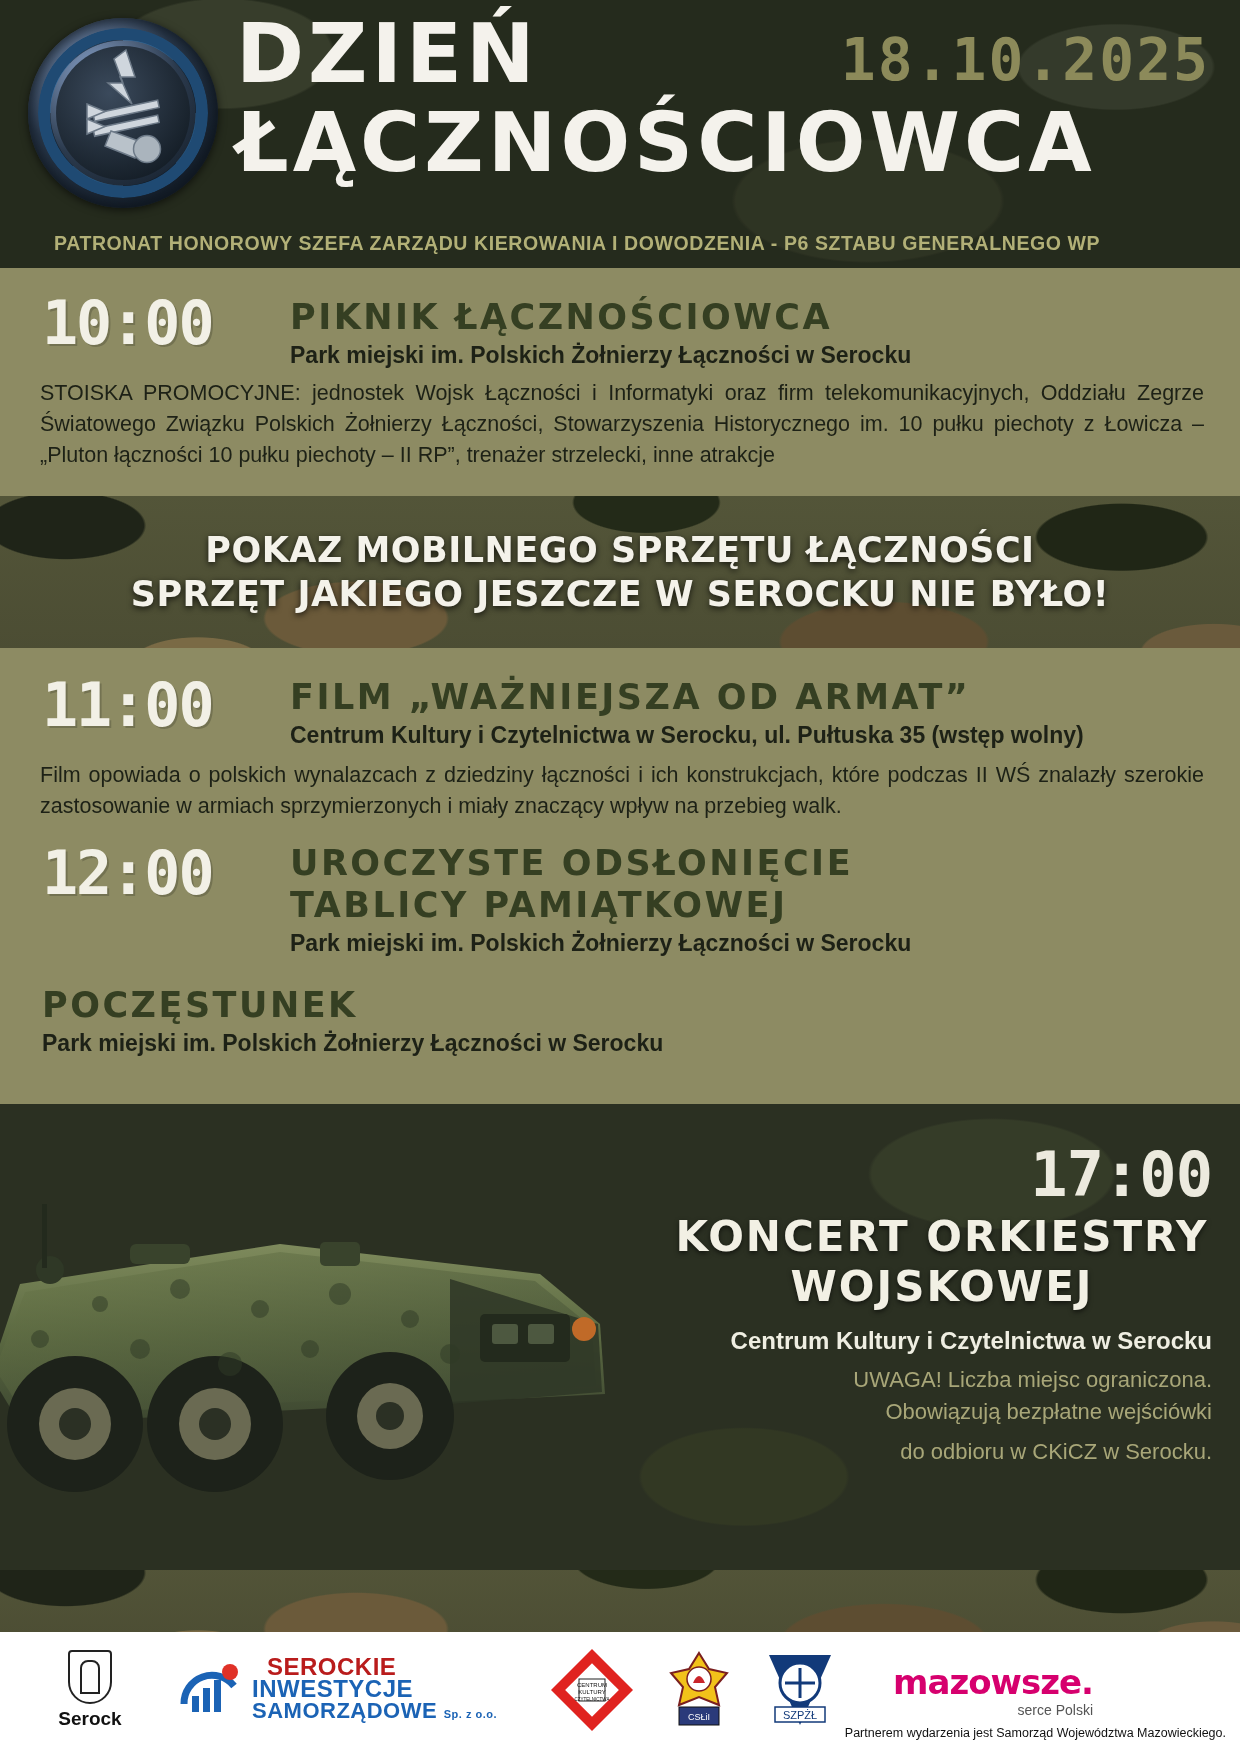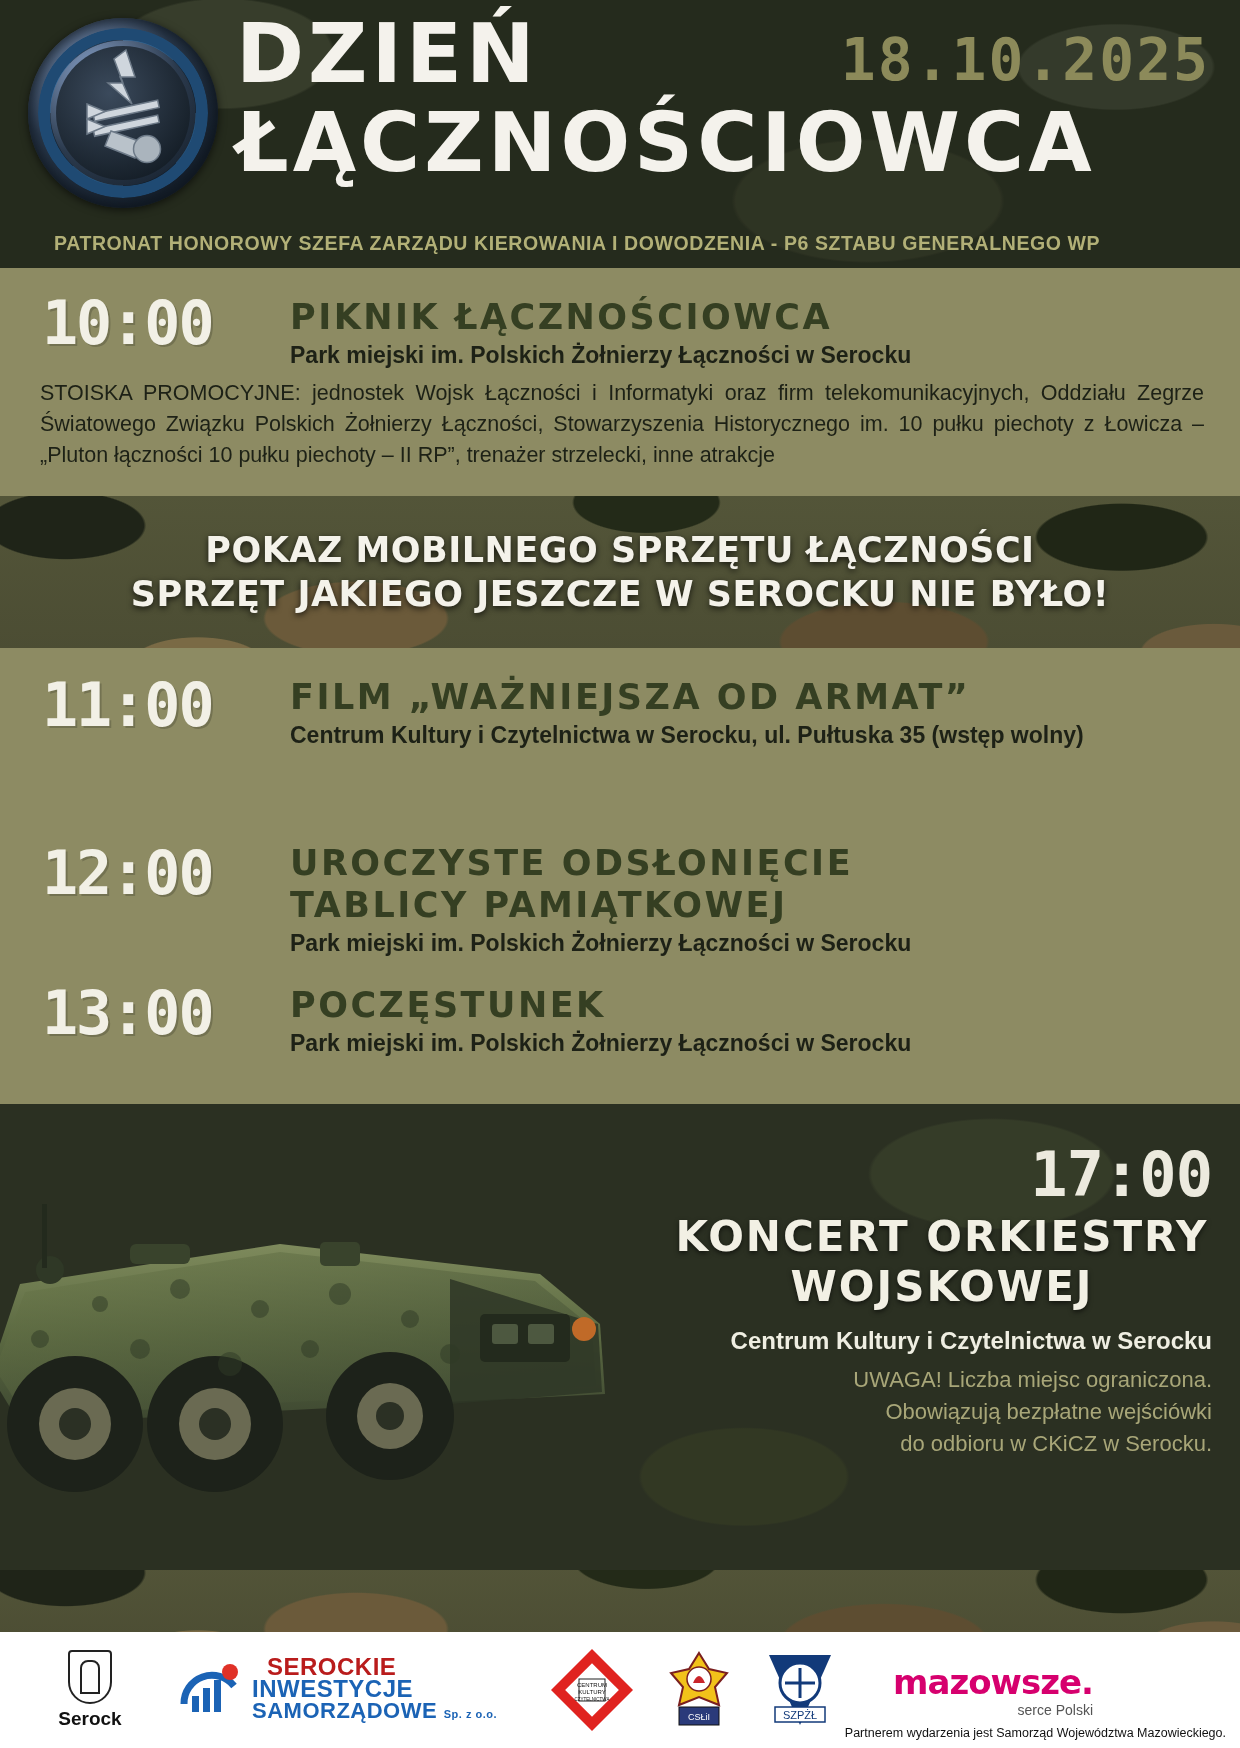--- a/index.html
+++ b/index.html
@@ -264,32 +264,32 @@
 
   <div class="band-olive block3">
 
     <div class="row" style="left:42px; top:22px; width:1160px;">
       <div class="tm time">11:00</div>
       <div style="padding-top:6px;">
         <div class="ev-title">FILM „WAŻNIEJSZA OD ARMAT”</div>
         <div class="ev-place">Centrum Kultury i Czytelnictwa w Serocku, ul. Pułtuska 35 (wstęp wolny)</div>
       </div>
     </div>
+    <div class="ev-desc" style="position:absolute; left:40px; top:112px; width:1164px;">Film opowiada o polskich wynalazcach z dziedziny łączności i ich konstrukcjach, które podczas II WŚ znalazły szerokie zastosowanie w armiach sprzymierzonych i miały znaczący wpływ na przebieg walk.</div>
 
     <div class="row" style="left:42px; top:190px; width:1160px;">
       <div class="tm time">12:00</div>
       <div style="padding-top:4px;">
         <div class="ev-title">UROCZYSTE ODSŁONIĘCIE</div>
         <div class="ev-title">TABLICY PAMIĄTKOWEJ</div>
         <div class="ev-place">Park miejski im. Polskich Żołnierzy Łączności w Serocku</div>
       </div>
     </div>
 
     <div class="row" style="left:42px; top:330px; width:1160px;">
-      <div class="tm time">13:00</div>
       <div style="padding-top:6px;">
         <div class="ev-title">POCZĘSTUNEK</div>
         <div class="ev-place">Park miejski im. Polskich Żołnierzy Łączności w Serocku</div>
       </div>
     </div>
   </div>
 
   <div class="concert">
     <div class="vehicle">
       <svg viewBox="0 0 720 430" aria-hidden="true">
@@ -348,21 +348,21 @@
       </svg>
     </div>
 
     <div class="concert-text">
       <div class="c-time">17:00</div>
       <div class="c-title">KONCERT ORKIESTRY</div>
       <div class="c-title">WOJSKOWEJ</div>
       <div class="c-place">Centrum Kultury i Czytelnictwa w Serocku</div>
       <div class="c-note">UWAGA! Liczba miejsc ograniczona.</div>
       <div class="c-note" style="margin-top:0">Obowiązują bezpłatne wejściówki</div>
-      <div class="c-note" style="margin-top:0">do odbioru w CKiCZ w Serocku.</div>
+      <div class="c-note" style="margin-top:8px">do odbioru w CKiCZ w Serocku.</div>
     </div>
   </div>
 
   <div class="camo camo3"></div>
 
   <div class="footer">
 
     <div class="serock-logo logo" style="display:block">
       <div class="shield"></div>
       <span>Serock</span>

